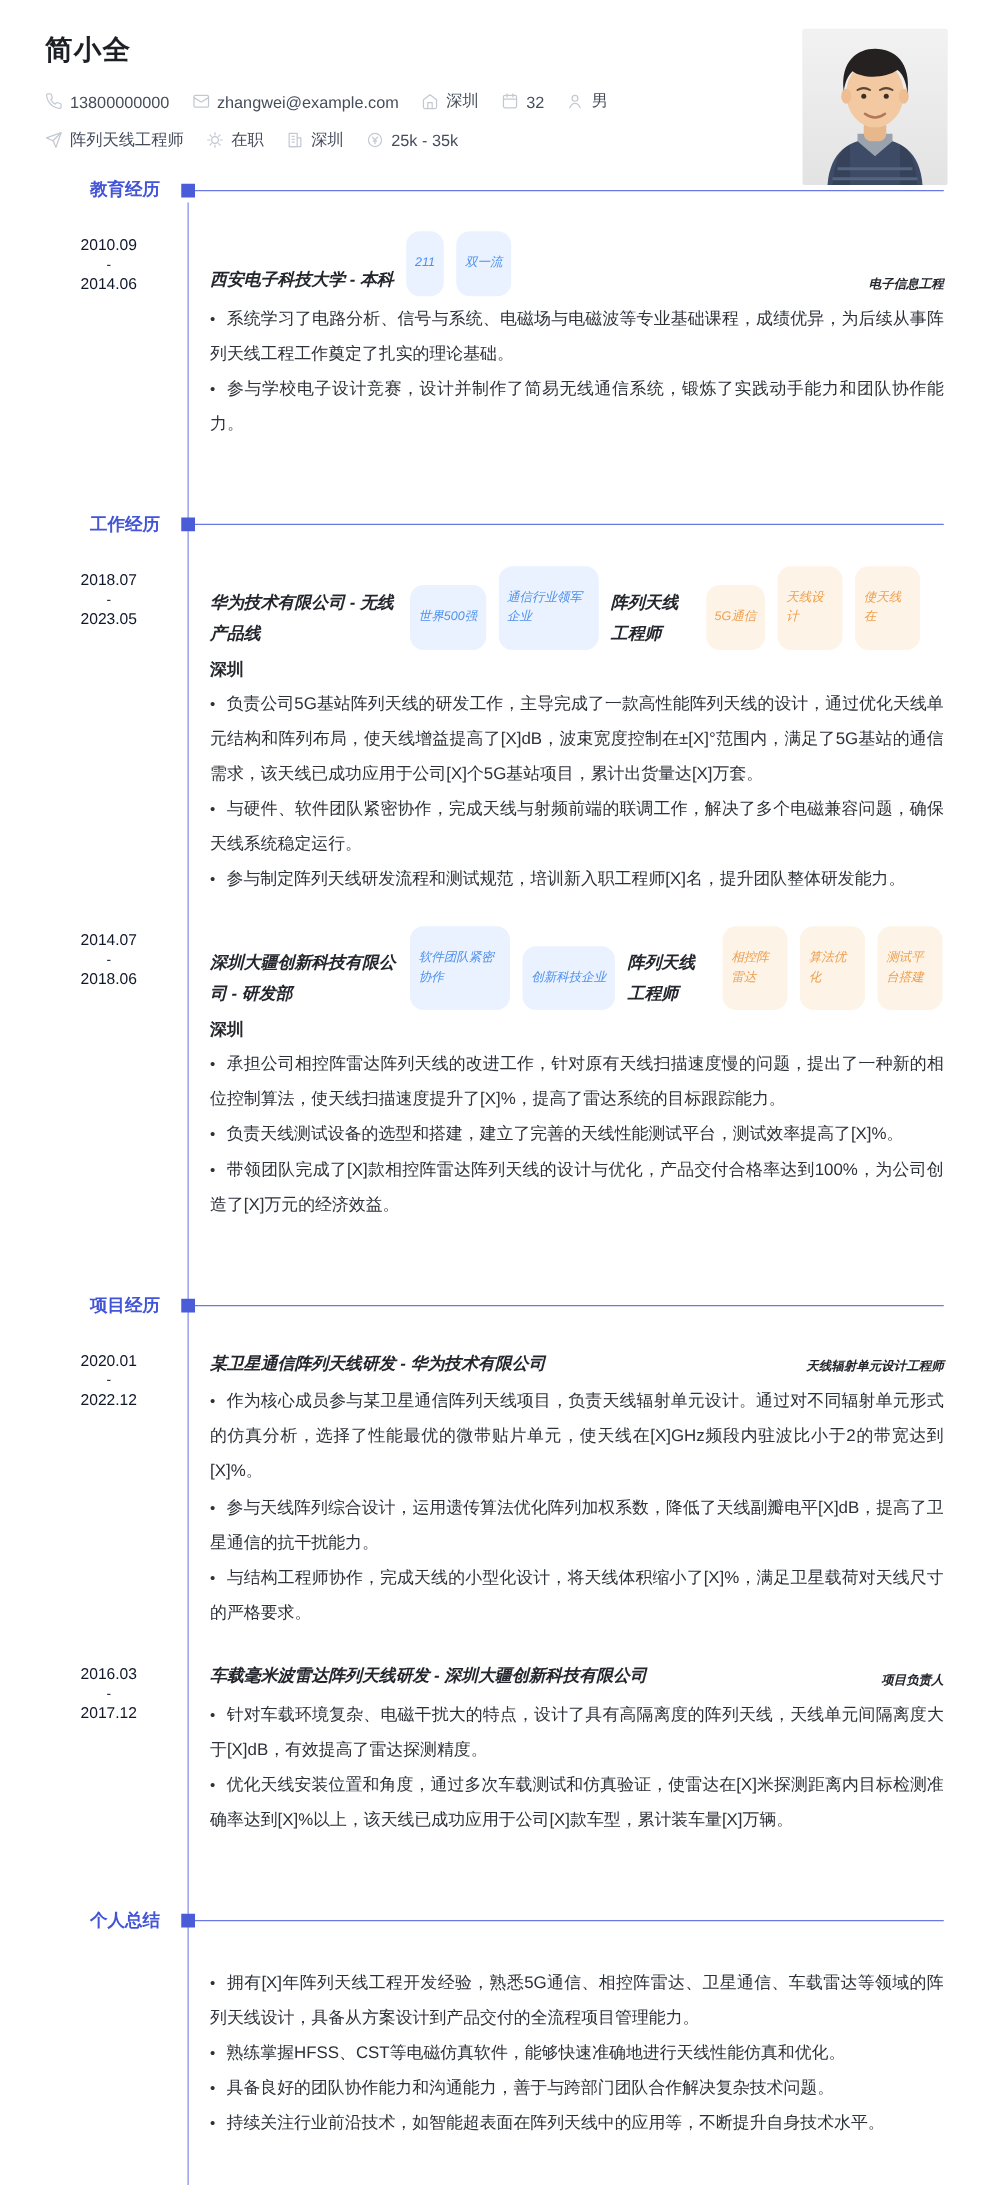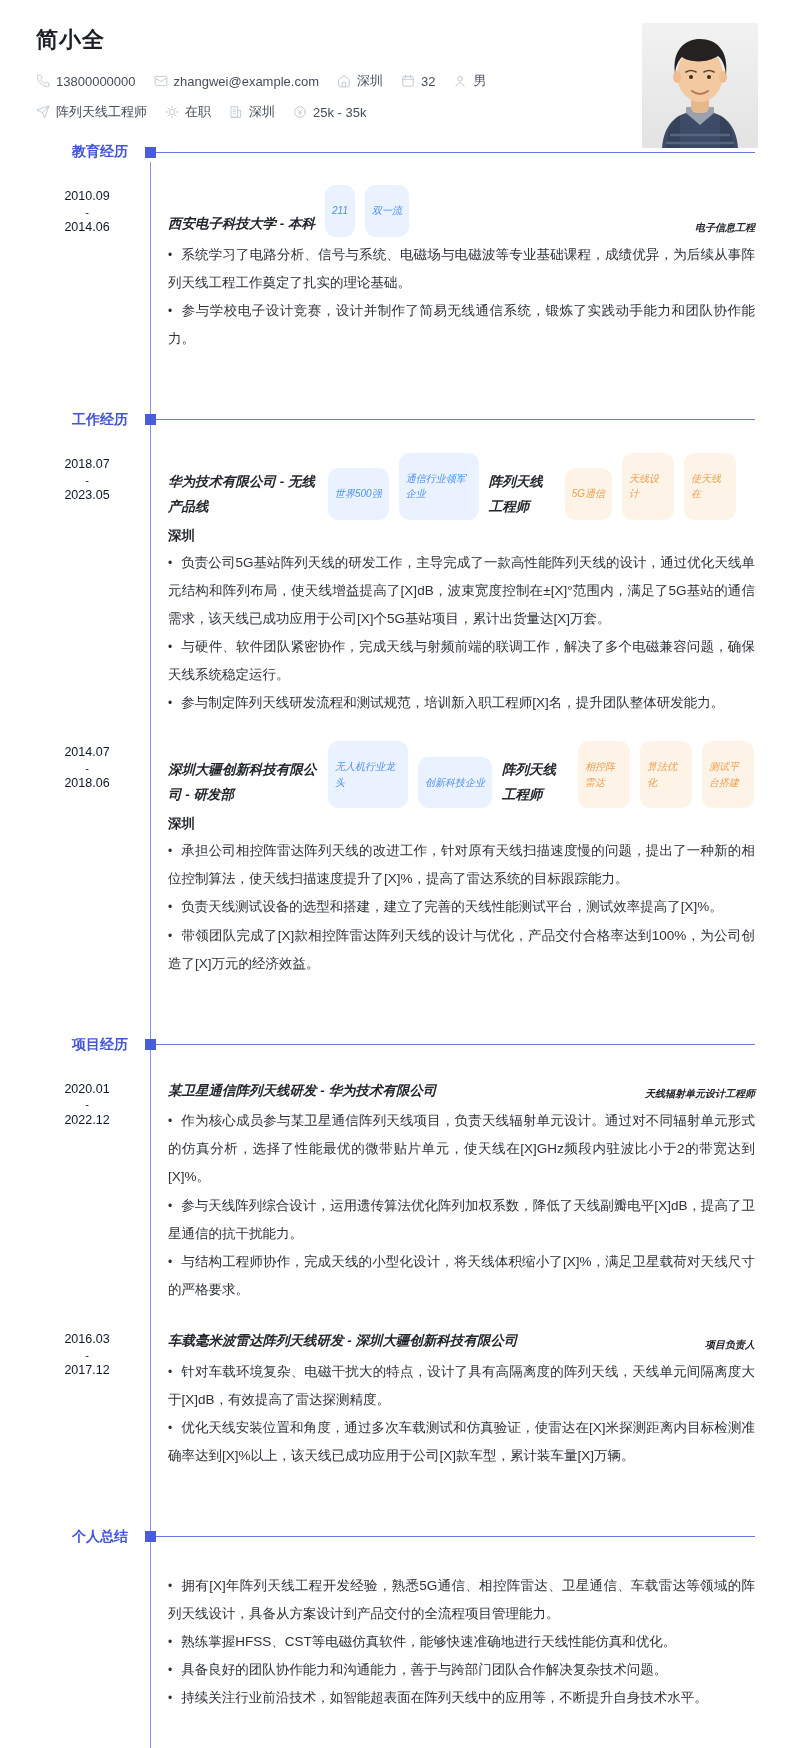--- a/index.html
+++ b/index.html
@@ -260,21 +260,21 @@
           </div>
           <div class="entry">
             <div class="entry-dates">
               <div>2014.07</div>
               <div class="dash">-</div>
               <div>2018.06</div>
             </div>
             <div class="entry-body">
               <div class="title-row">
                 <div class="entry-title fixed">深圳大疆创新科技有限公司 - 研发部</div>
-                <span class="tag blue">无人机行业龙头</span>
+                <span class="tag blue">软件团队紧密协作</span>
                 <span class="tag blue">创新科技企业</span>
                 <div class="position-title">阵列天线工程师</div>
                 <span class="tag orange">相控阵雷达</span>
                 <span class="tag orange">算法优化</span>
                 <span class="tag orange">测试平台搭建</span>
               </div>
               <div class="location">深圳</div>
               <div class="bullets">
                 <p class="blt"><span class="mk">•</span><span>承担公司相控阵雷达阵列天线的改进工作，针对原有天线扫描速度慢的问题，提出了一种新的相位控制算法，使天线扫描速度提升了[X]%，提高了雷达系统的目标跟踪能力。</span></p>
                 <p class="blt"><span class="mk">•</span><span>负责天线测试设备的选型和搭建，建立了完善的天线性能测试平台，测试效率提高了[X]%。</span></p>

